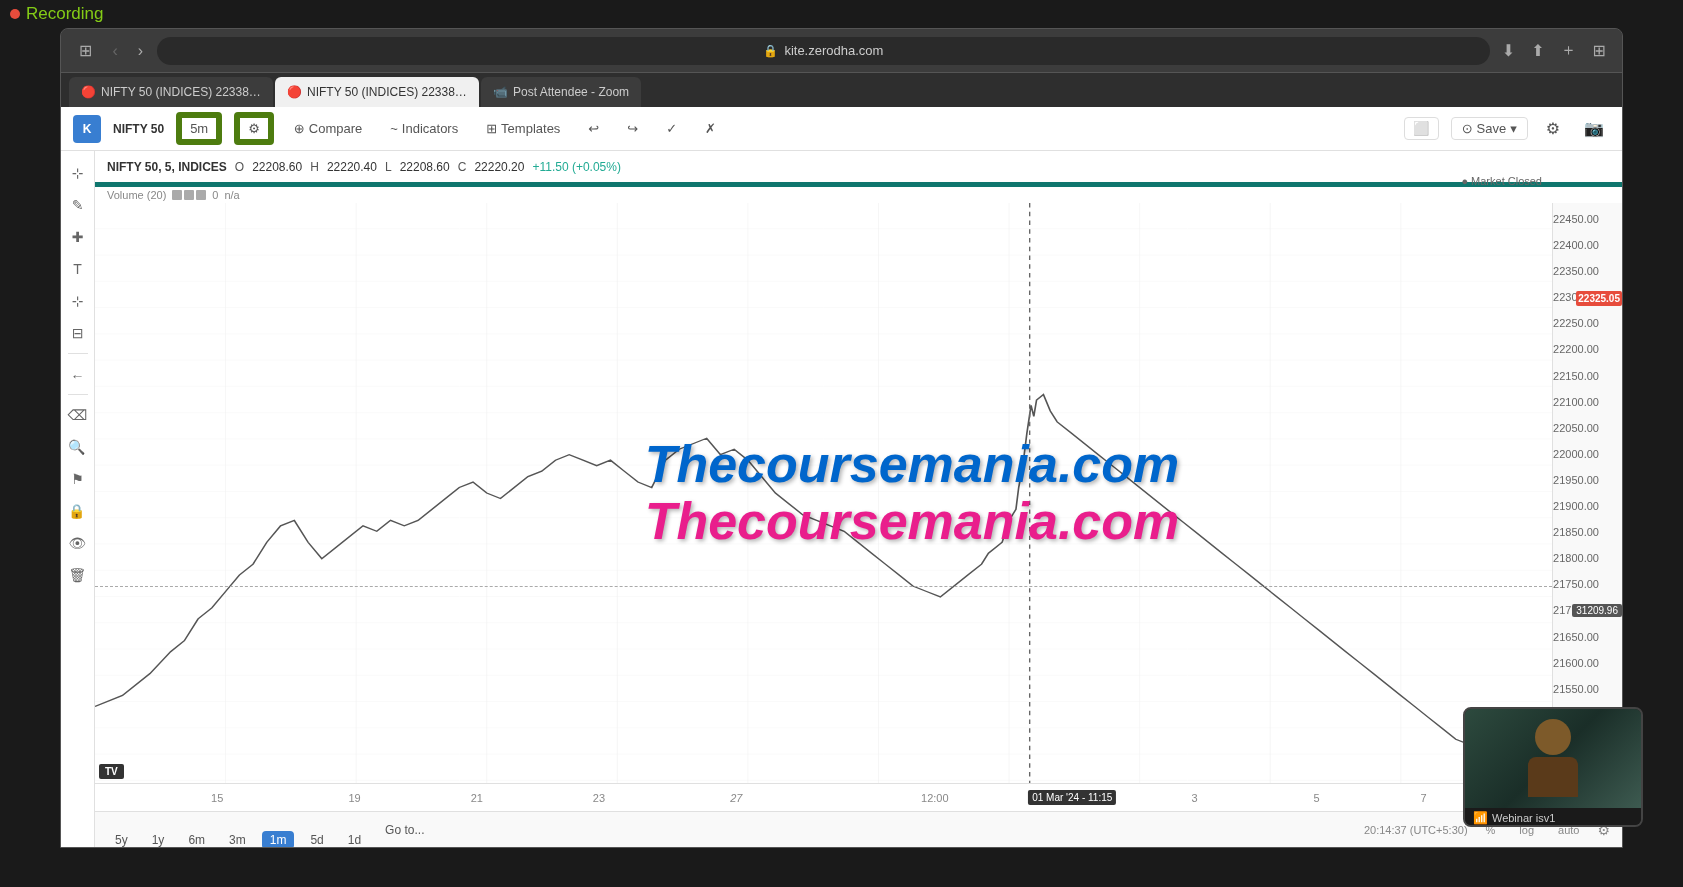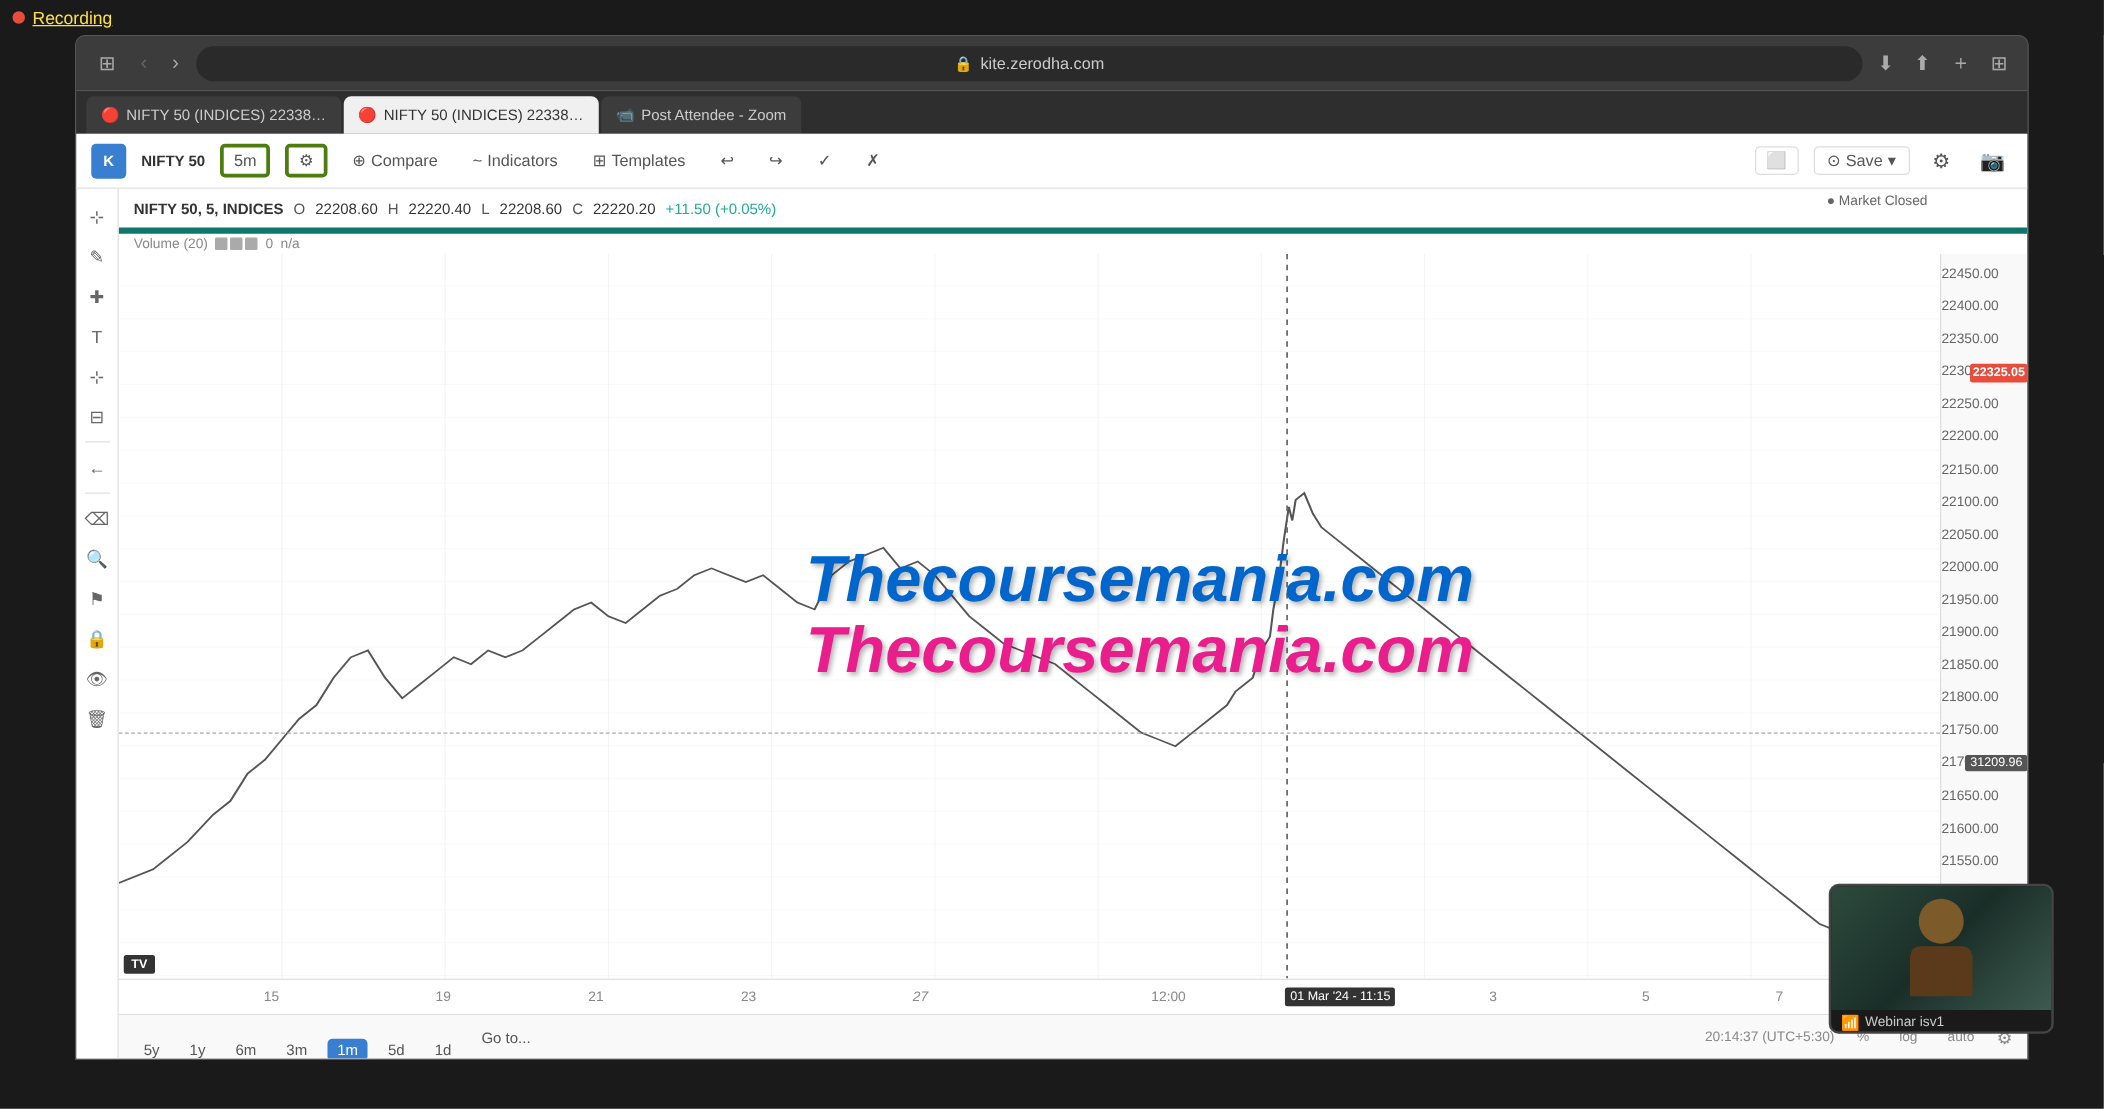--- a/index.html
+++ b/index.html
@@ -20,23 +20,22 @@
       padding: 0 10px;
       gap: 6px;
     }
     .recording-dot {
       width: 10px;
       height: 10px;
       border-radius: 50%;
       background: #e74c3c;
     }
     .recording-label {
-      color: #fde047;
-      font-size: 14px;
-      text-decoration: underline;
+      color: #84cc16;
+      font-size: 17px;
     }
 
     
     .browser-chrome {
       background: #3c3c3c;
       border-radius: 8px 8px 0 0;
       margin: 0 60px;
       height: 820px;
       display: flex;
       flex-direction: column;
@@ -158,21 +157,21 @@
     }
     .symbol-name {
       font-size: 12px;
       font-weight: 600;
       color: #333;
     }
     .timeframe-btn {
       font-size: 13px;
       color: #555;
       background: none;
-      border: 3px solid #4d7c0f;
+      border: 6px solid #4d7c0f;
       border-radius: 4px;
       padding: 3px 8px;
       cursor: pointer;
     }
     .toolbar-btn {
       display: flex;
       align-items: center;
       gap: 4px;
       font-size: 13px;
       color: #555;
@@ -466,21 +465,21 @@
       display: flex;
       align-items: center;
       gap: 4px;
     }
     .signal-icon { color: #aaa; font-size: 12px; }
 
     
     .market-closed {
       position: absolute;
       right: 80px;
-      top: 4px;
+      top: 24px;
       font-size: 11px;
       color: #666;
     }
 
     
     .tv-watermark {
       position: absolute;
       bottom: 4px;
       left: 4px;
       background: #333;

